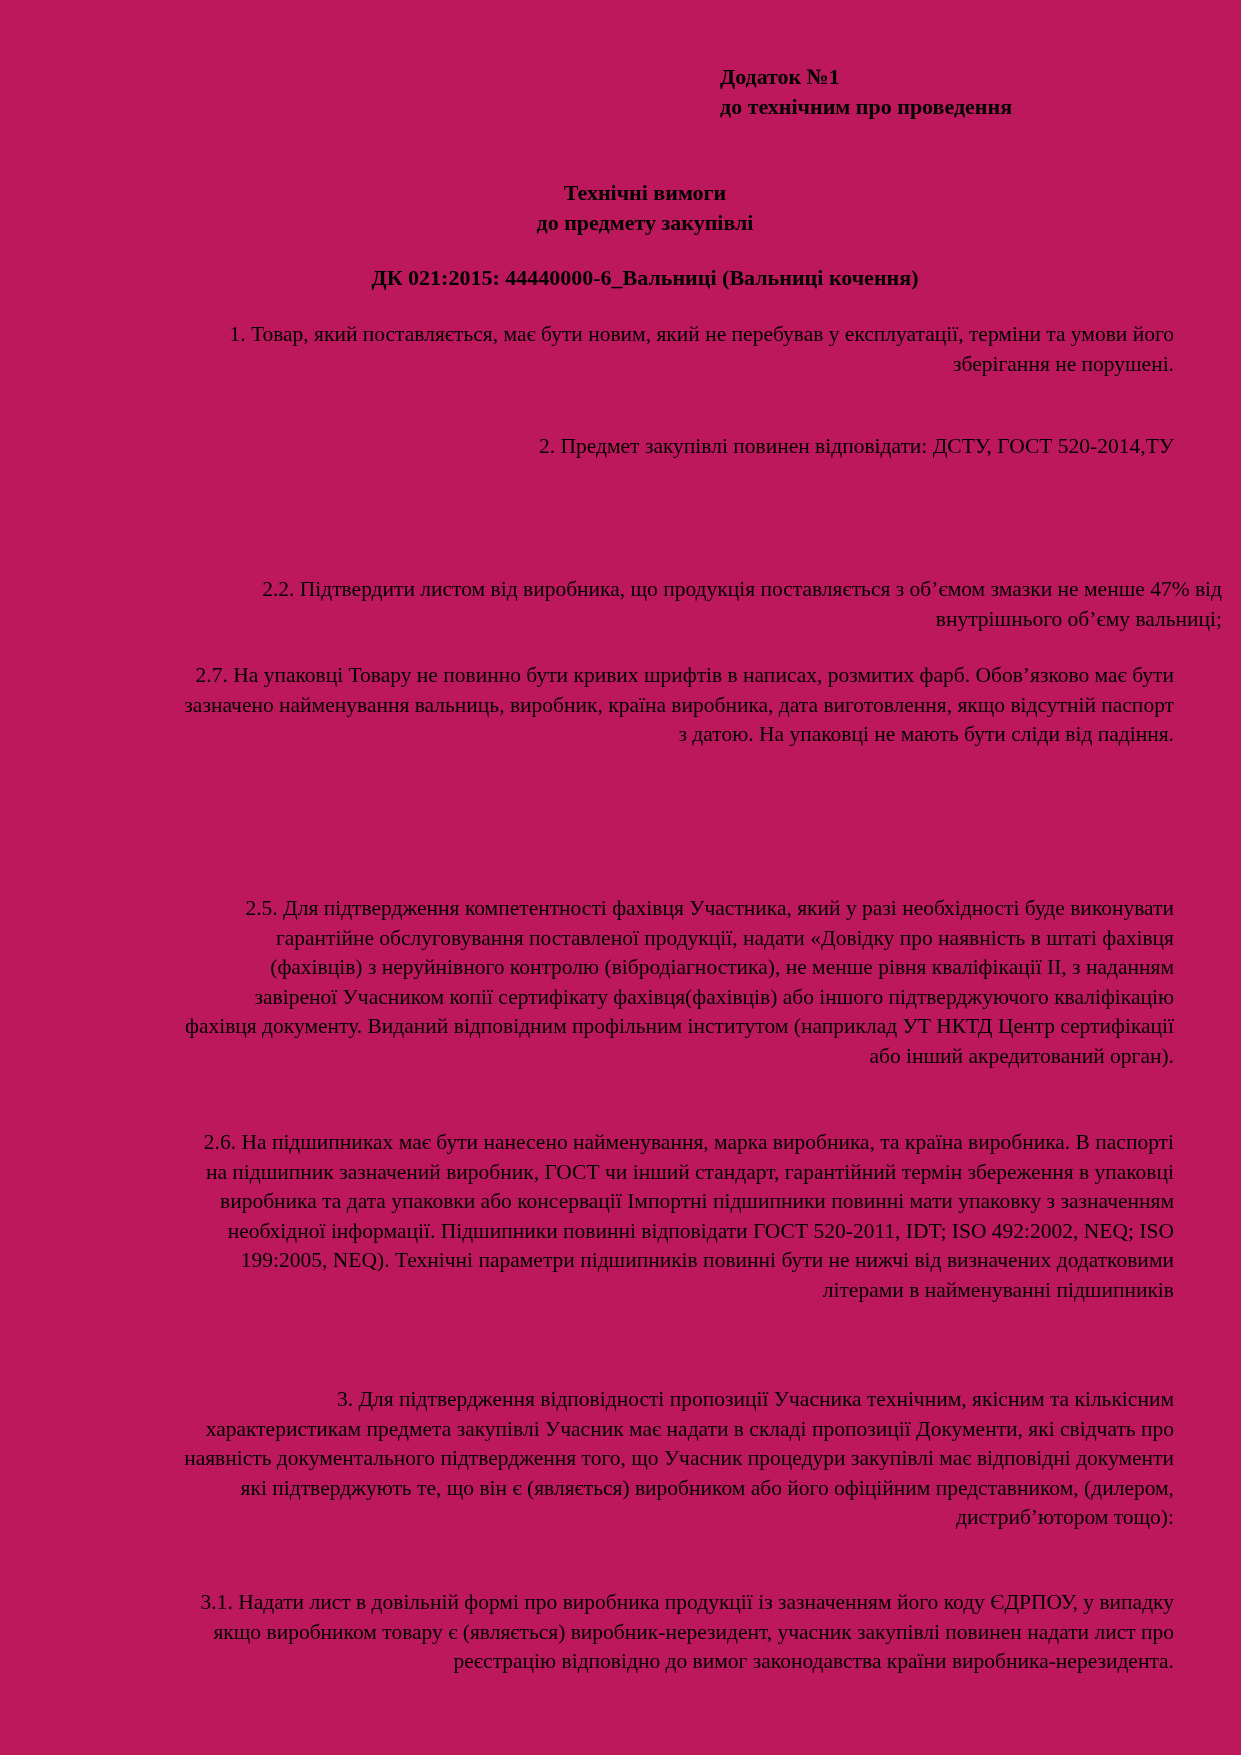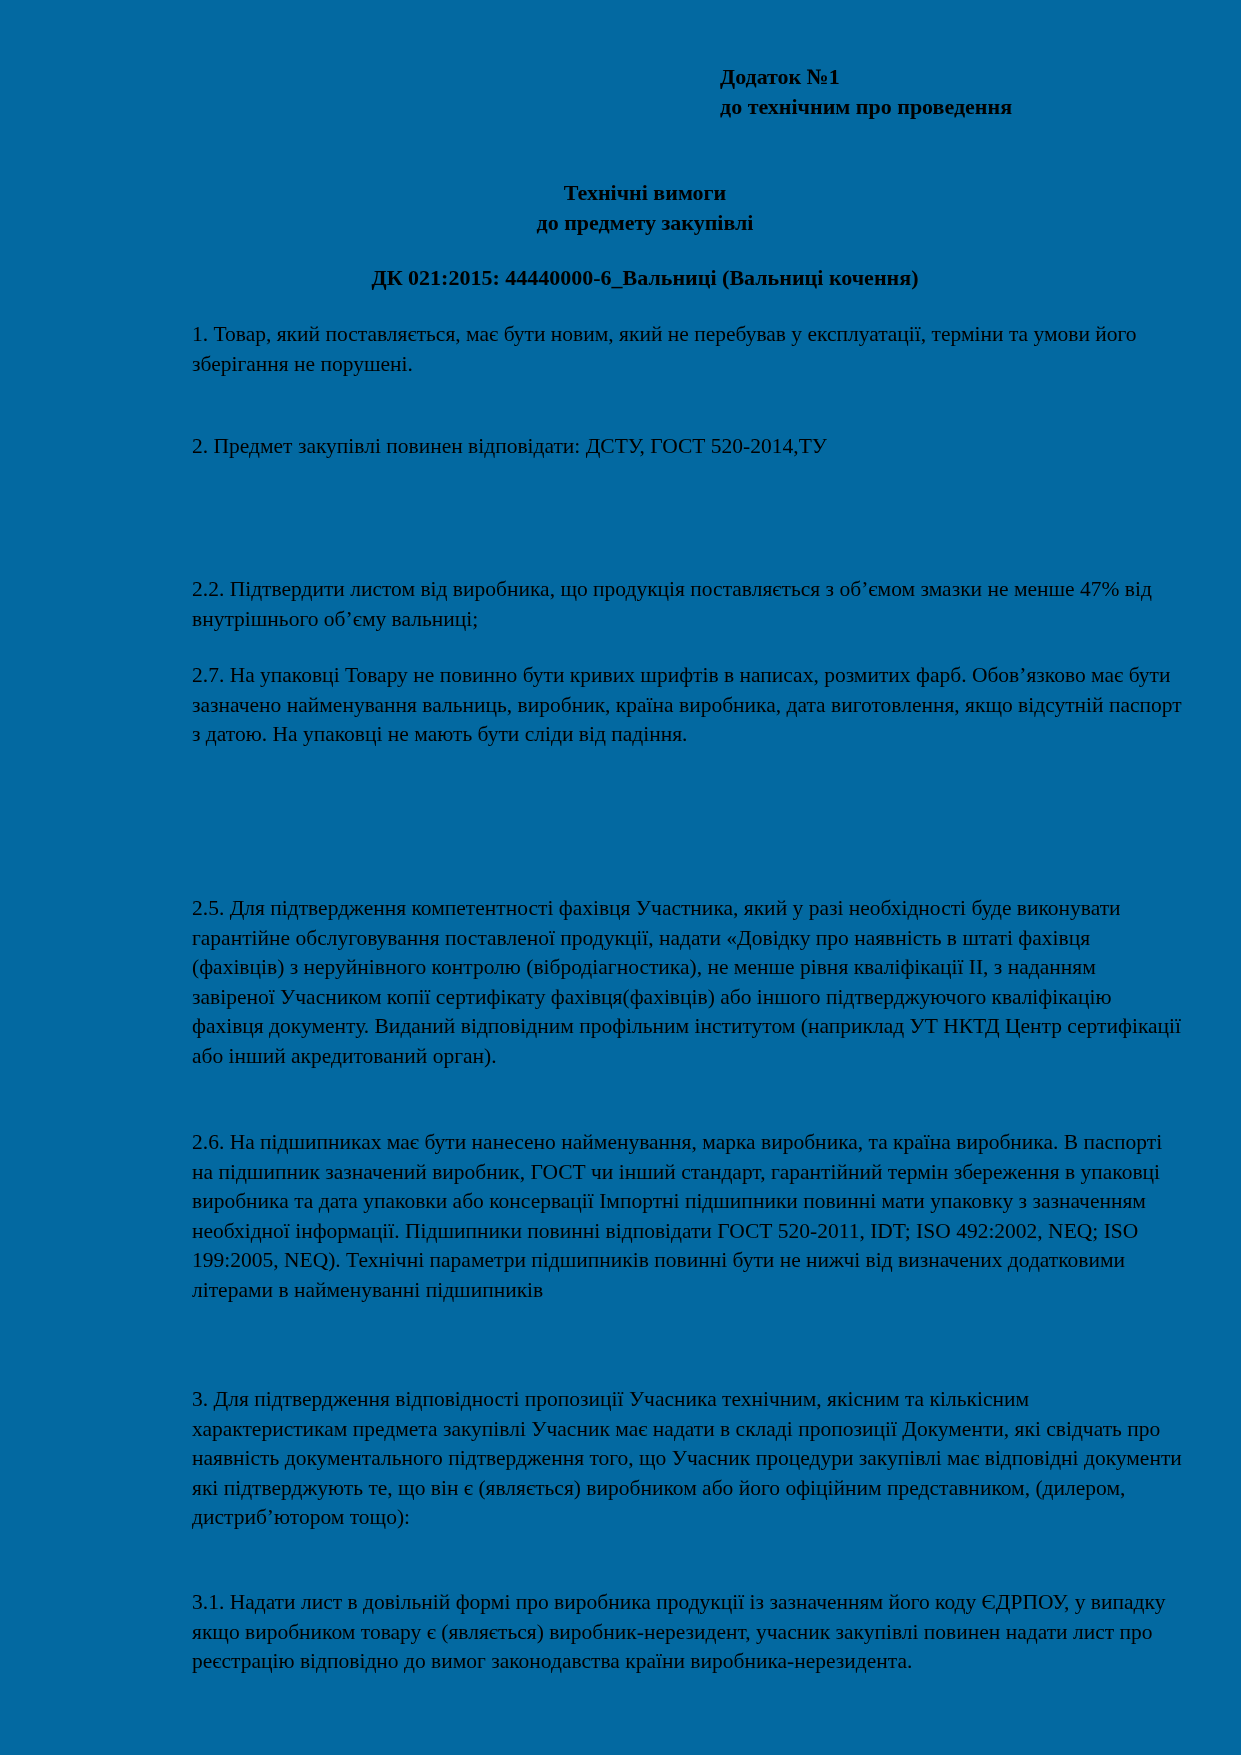--- a/index.html
+++ b/index.html
@@ -1,42 +1,42 @@
 <!DOCTYPE html>
 <html><head>
 <meta charset="utf-8">
 <style>
   html, body { margin: 0; padding: 0; background: #ffffff; }
   body { width: 1241px; height: 1755px; position: relative; overflow: hidden;
          font-family: "Liberation Serif", "DejaVu Serif", serif; color: #000; }
-  .page { position: absolute; left: 0; top: 0; width: 1241px; height: 1755px; background: #0369a1; }
+  .page { position: absolute; left: 0; top: 0; width: 1241px; height: 1755px; background: #be185d; }
   .annex { position: absolute; left: 720px; top: 62px; font-weight: bold; font-size: 22px; line-height: 30px; }
   .annex div { white-space: nowrap; }
   .title { position: absolute; left: 0; width: 1290px; top: 178px; text-align: center; font-weight: bold; font-size: 22px; line-height: 30px; }
   .code { position: absolute; left: 0; width: 1290px; top: 263px; text-align: center; font-weight: bold; font-size: 22px; line-height: 30px; }
-  .para { position: absolute; left: 192px; width: 990px; font-size: 21.5px; line-height: 29.5px; }
+  .para { position: absolute; left: 184px; width: 990px; font-size: 21.5px; line-height: 29.5px; text-align: right; }
   .para.bold { font-weight: normal; }
 </style>
 </head>
 <body>
 
 <div class="page">
   <div class="annex">
     <div>Додаток №1</div>
     <div>до технічним про проведення</div>
   </div>
 
   <div class="title">
     <div>Технічні вимоги</div>
     <div>до предмету закупівлі</div>
   </div>
 
   <div class="code">ДК 021:2015: 44440000-6_Вальниці (Вальниці кочення)</div>
 
   <div class="para" style="top:320px;">1. Товар, який поставляється, має бути новим, який не перебував у експлуатації, терміни та умови його зберігання не порушені.</div>
   <div class="para" style="top:432px;font-family:Liberation Serif, serif;">2. Предмет закупівлі повинен відповідати: ДСТУ, ГОСТ 520-2014,ТУ</div>
-  <div class="para" style="top:575px;">2.2. Підтвердити листом від виробника, що продукція поставляється з об’ємом змазки не менше 47% від внутрішнього об’єму вальниці;</div>
+  <div class="para" style="top:575px;margin-left:48px;">2.2. Підтвердити листом від виробника, що продукція поставляється з об’ємом змазки не менше 47% від внутрішнього об’єму вальниці;</div>
   <div class="para" style="top:661px;">2.7. На упаковці Товару не повинно бути кривих шрифтів в написах, розмитих фарб. Обов’язково має бути зазначено найменування вальниць, виробник, країна виробника, дата виготовлення, якщо відсутній паспорт з датою. На упаковці не мають бути сліди від падіння.</div>
   <div class="para" style="top:894px;">2.5. Для підтвердження компетентності фахівця Участника, який у разі необхідності буде виконувати гарантійне обслуговування поставленої продукції, надати «Довідку про наявність в штаті фахівця (фахівців) з неруйнівного контролю (вібродіагностика), не менше рівня кваліфікації ІІ, з наданням завіреної Учасником копії сертифікату фахівця(фахівців) або іншого підтверджуючого кваліфікацію фахівця документу. Виданий відповідним профільним інститутом (наприклад УТ НКТД Центр сертифікації або інший акредитований орган).</div>
   <div class="para" style="top:1128px;">2.6. На підшипниках має бути нанесено найменування, марка виробника, та країна виробника. В паспорті на підшипник зазначений виробник, ГОСТ чи інший стандарт, гарантійний термін збереження в упаковці виробника та дата упаковки або консервації Імпортні підшипники повинні мати упаковку з зазначенням необхідної інформації. Підшипники повинні відповідати ГОСТ 520-2011, IDT; ISO 492:2002, NEQ; ISO 199:2005, NEQ). Технічні параметри підшипників повинні бути не нижчі від визначених додатковими літерами в найменуванні підшипників</div>
   <div class="para bold" style="top:1385px;">3. Для підтвердження відповідності пропозиції Учасника технічним, якісним та кількісним характеристикам предмета закупівлі Учасник має надати в складі пропозиції Документи, які свідчать про наявність документального підтвердження того, що Учасник процедури закупівлі має відповідні документи які підтверджують те, що він є (являється) виробником або його офіційним представником, (дилером, дистриб’ютором тощо):</div>
   <div class="para" style="top:1588px;">3.1. Надати лист в довільній формі про виробника продукції із зазначенням його коду ЄДРПОУ, у випадку якщо виробником товару є (являється) виробник-нерезидент, учасник закупівлі повинен надати лист про реєстрацію відповідно до вимог законодавства країни виробника-нерезидента.</div>
 </div>
 
 </body></html>

